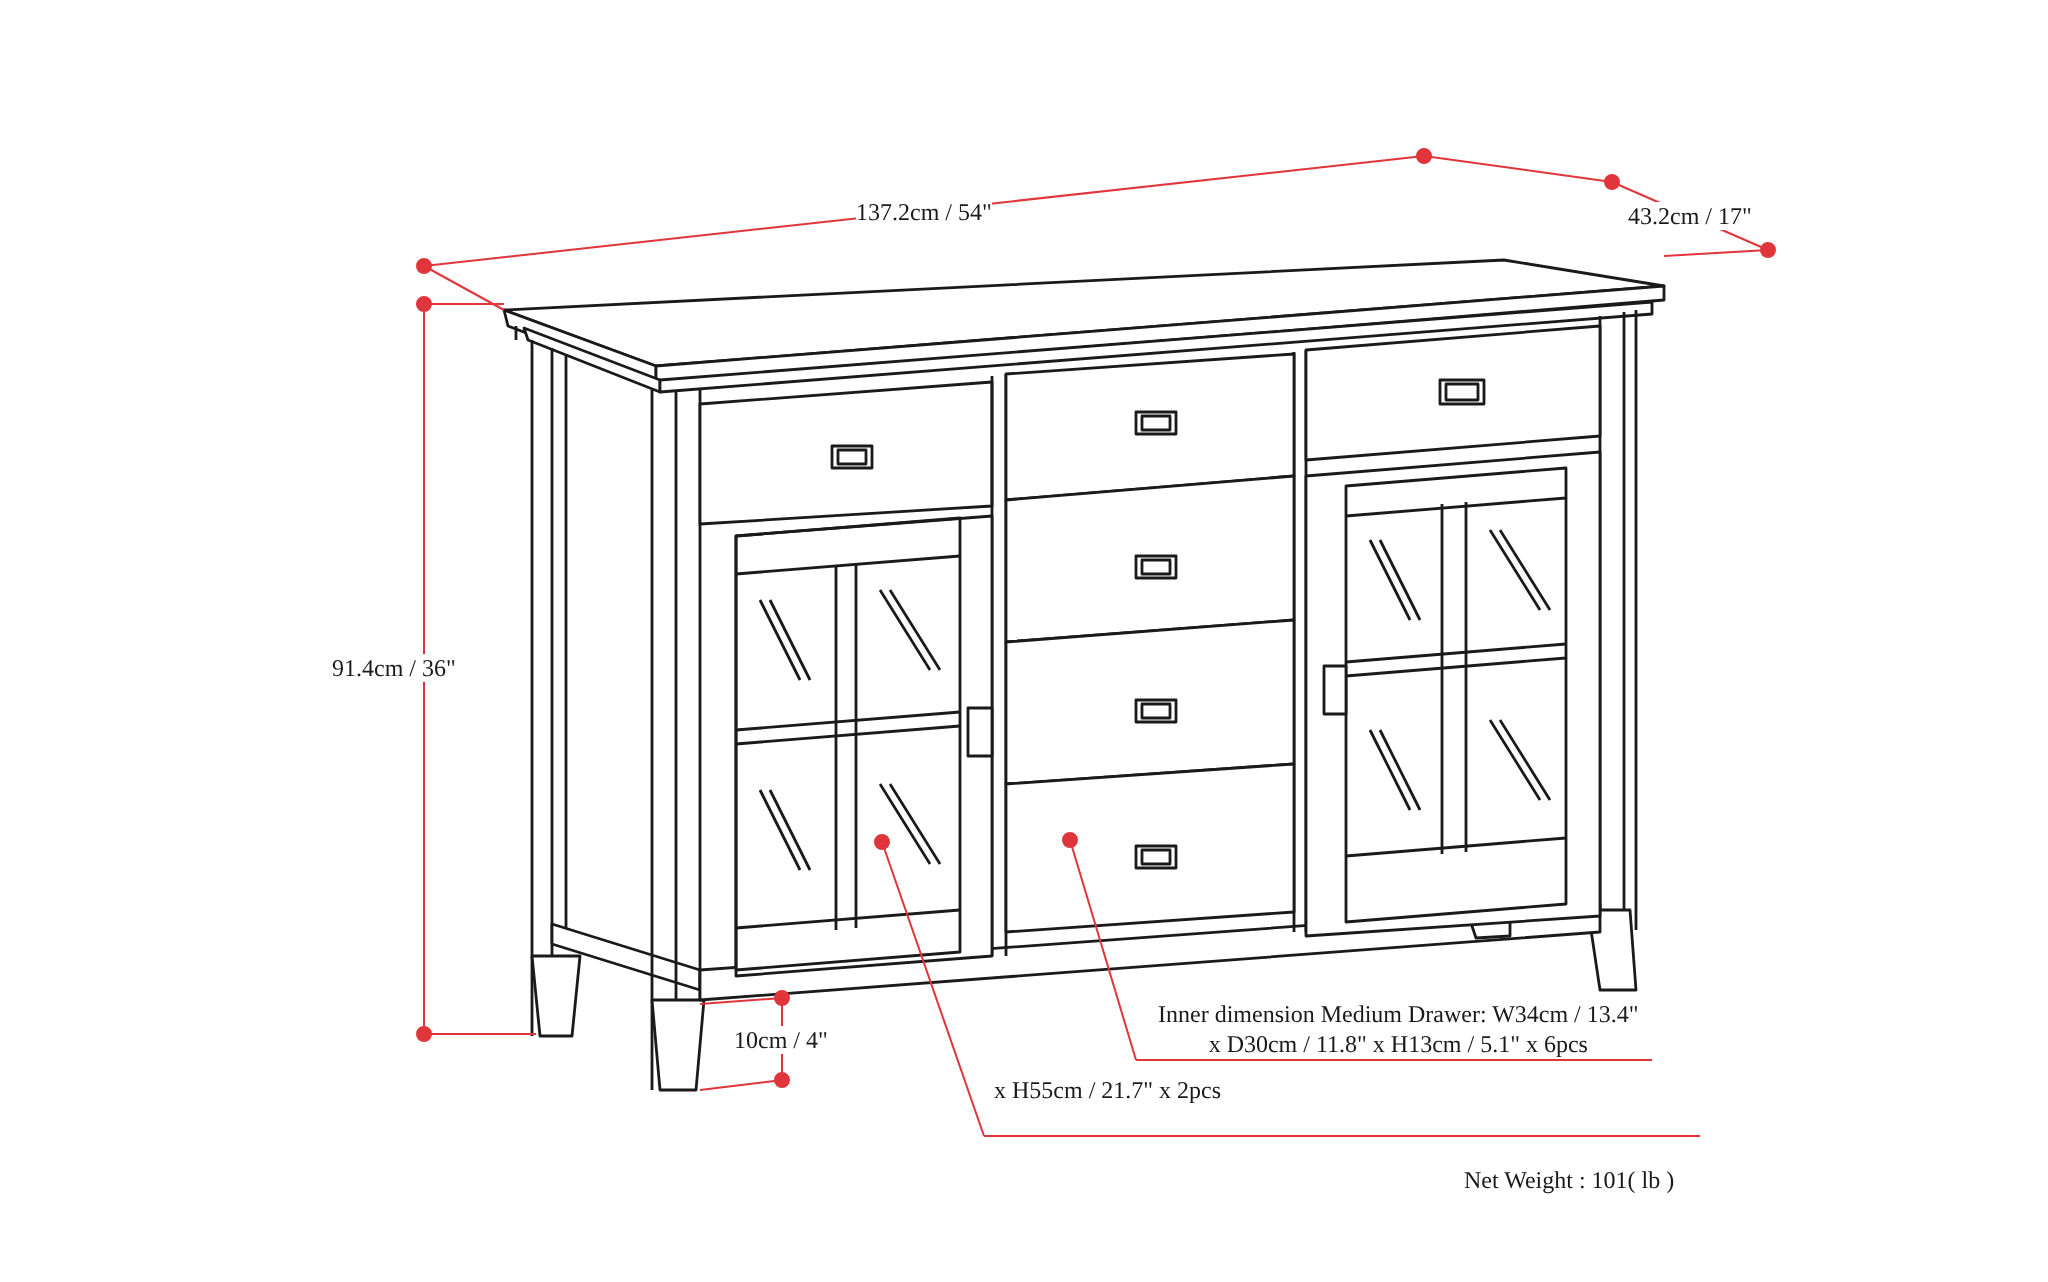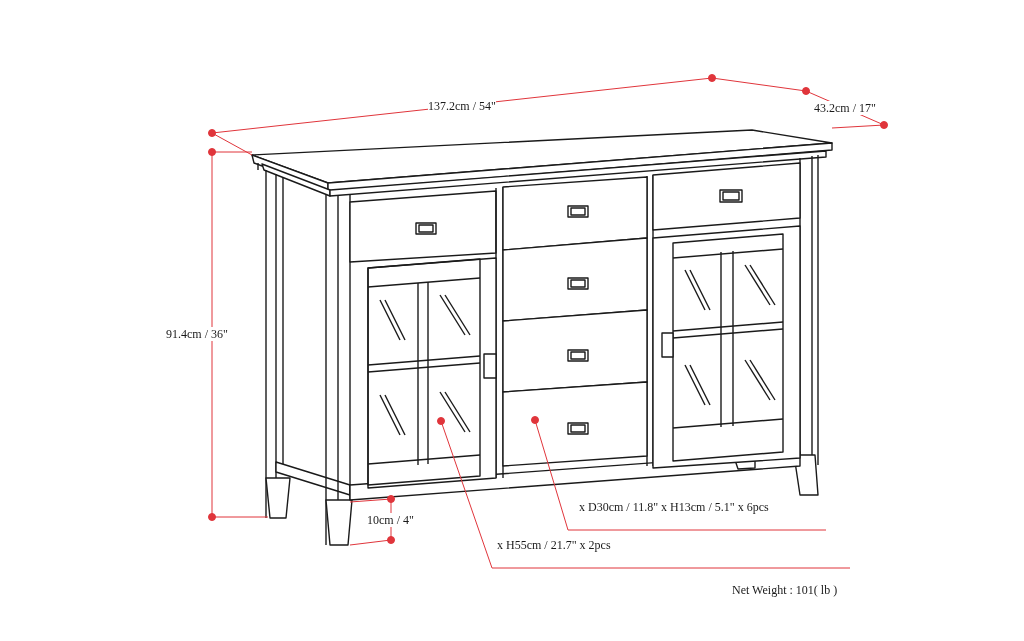--- a/index.html
+++ b/index.html
@@ -162,20 +162,21 @@
     <line x1="492" y1="568" x2="850" y2="568"></line>
   </g>
 </svg>
 
 <div class="lbl" style="left:428px; top:99px;">137.2cm / 54"</div>
 <div class="lbl" style="left:814px; top:101px;">43.2cm / 17"</div>
 <div class="lbl" style="left:166px; top:327px;">91.4cm / 36"</div>
 <div class="lbl" style="left:367px; top:513px;">10cm / 4"</div>
 
 <div class="note" style="left:579px; top:500px;">
+  <span>Inner dimension Medium Drawer: W34cm / 13.4"</span>
   <span>x D30cm / 11.8" x H13cm / 5.1" x 6pcs</span>
 </div>
 
 <div class="note" style="left:497px; top:538px;">
   <span>x H55cm / 21.7" x 2pcs</span>
 </div>
 
 <div class="lbl" style="left:732px; top:583px;">Net Weight : 101( lb )</div>
 
 </body></html>

